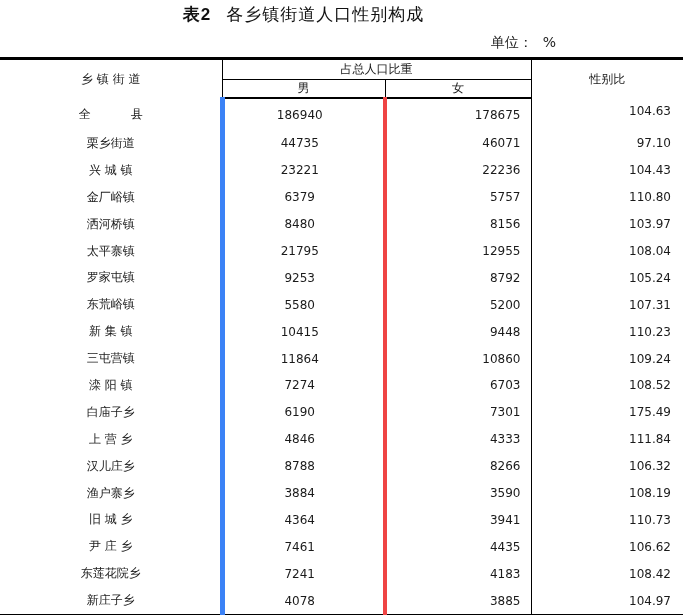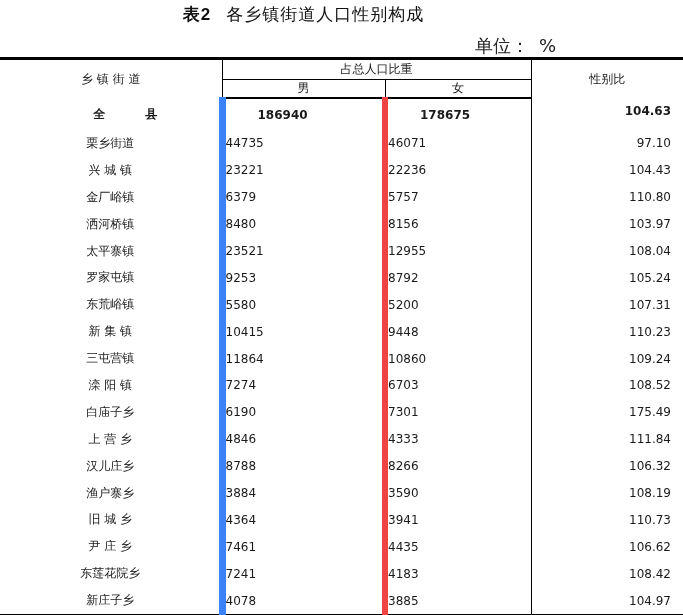--- a/index.html
+++ b/index.html
@@ -2,38 +2,38 @@
 <html><head>
 <meta charset="utf-8">
 <style>
   html, body { margin:0; padding:0; background:#ffffff; }
   body { width:683px; height:615px; position:relative; overflow:hidden;
          font-family:"DejaVu Sans","Liberation Sans",sans-serif; color:#1a1a1a; }
   .title { position:absolute; left:0; width:607px; top:3px; text-align:center;
            font-size:17px; font-weight:bold; letter-spacing:1px; color:#111; }
   .title .num { font-family:"Liberation Sans",sans-serif; font-weight:bold; margin-right:8px; }
   .title .txt { font-weight:normal; }
-  .unit { position:absolute; right:127px; top:34px; font-size:18px; color:#222; }
+  .unit { position:absolute; right:127px; top:34px; font-size:14px; color:#222; }
   .unit .pct { margin-left:10px; }
   table { position:absolute; left:0; top:57px; width:683px; border-collapse:collapse;
           table-layout:fixed; font-size:12px; }
   col.c0 { width:222px; } col.c1 { width:163px; } col.c2 { width:146px; } col.c3 { width:152px; }
   thead tr.r1 th { border-top:3px solid #000; height:19px; padding:0; font-weight:normal; font-size:12px; }
   thead tr.r2 th { height:17px; padding:0; font-weight:normal; font-size:12px; border-bottom:2px solid #000; }
   th.sub-top { border-bottom:1px solid #000; border-left:1px solid #000; border-right:1px solid #000; }
   th.male, th.female { border-left:1px solid #000; }
   th.female { border-right:1px solid #000; }
   th.region { vertical-align:middle; padding-top:4px; }
   th.ratio { vertical-align:middle; }
   tbody td { height:26.9px; padding:0; font-family:"DejaVu Sans",sans-serif; font-size:12px; }
   tbody td.name { text-align:center; padding-left:2px; }
-  tbody td.m { text-align:left; padding-right:8px; border-left:7px solid #3b82f6; }
-  tbody td.f { text-align:left; padding-right:10px; border-left:6px solid #ef4444; border-right:1px solid #000; }
+  tbody td.m { text-align:center; padding-right:8px; border-left:5px solid #3b82f6; }
+  tbody td.f { text-align:right; padding-right:10px; border-left:4px solid #ef4444; border-right:1px solid #000; }
   tbody td.r { text-align:right; padding-right:12px; }
-  tbody tr.total td { font-weight:bold; height:26px;padding-left:32px; }
+  tbody tr.total td { font-weight:normal; height:26px; }
   tbody tr.total td.m, tbody tr.total td.f { vertical-align:middle; }
   tbody tr.total td.r { vertical-align:top; padding-top:6px;margin-top:24px; }
   tbody tr.total td.name span.a { display:inline-block; margin-right:40px; }
   tbody tr:last-child td { border-bottom:3px solid #000; }
 </style>
 </head>
 <body>
 
 <div class="title">
   <span class="num">表2</span>
@@ -88,21 +88,21 @@
         <td class="r">110.80</td>
       </tr>
       <tr>
         <td class="name">洒河桥镇</td>
         <td class="m">8480</td>
         <td class="f">8156</td>
         <td class="r">103.97</td>
       </tr>
       <tr>
         <td class="name">太平寨镇</td>
-        <td class="m">23521</td>
+        <td class="m">21795</td>
         <td class="f">12955</td>
         <td class="r">108.04</td>
       </tr>
       <tr>
         <td class="name">罗家屯镇</td>
         <td class="m">9253</td>
         <td class="f">8792</td>
         <td class="r">105.24</td>
       </tr>
       <tr>

